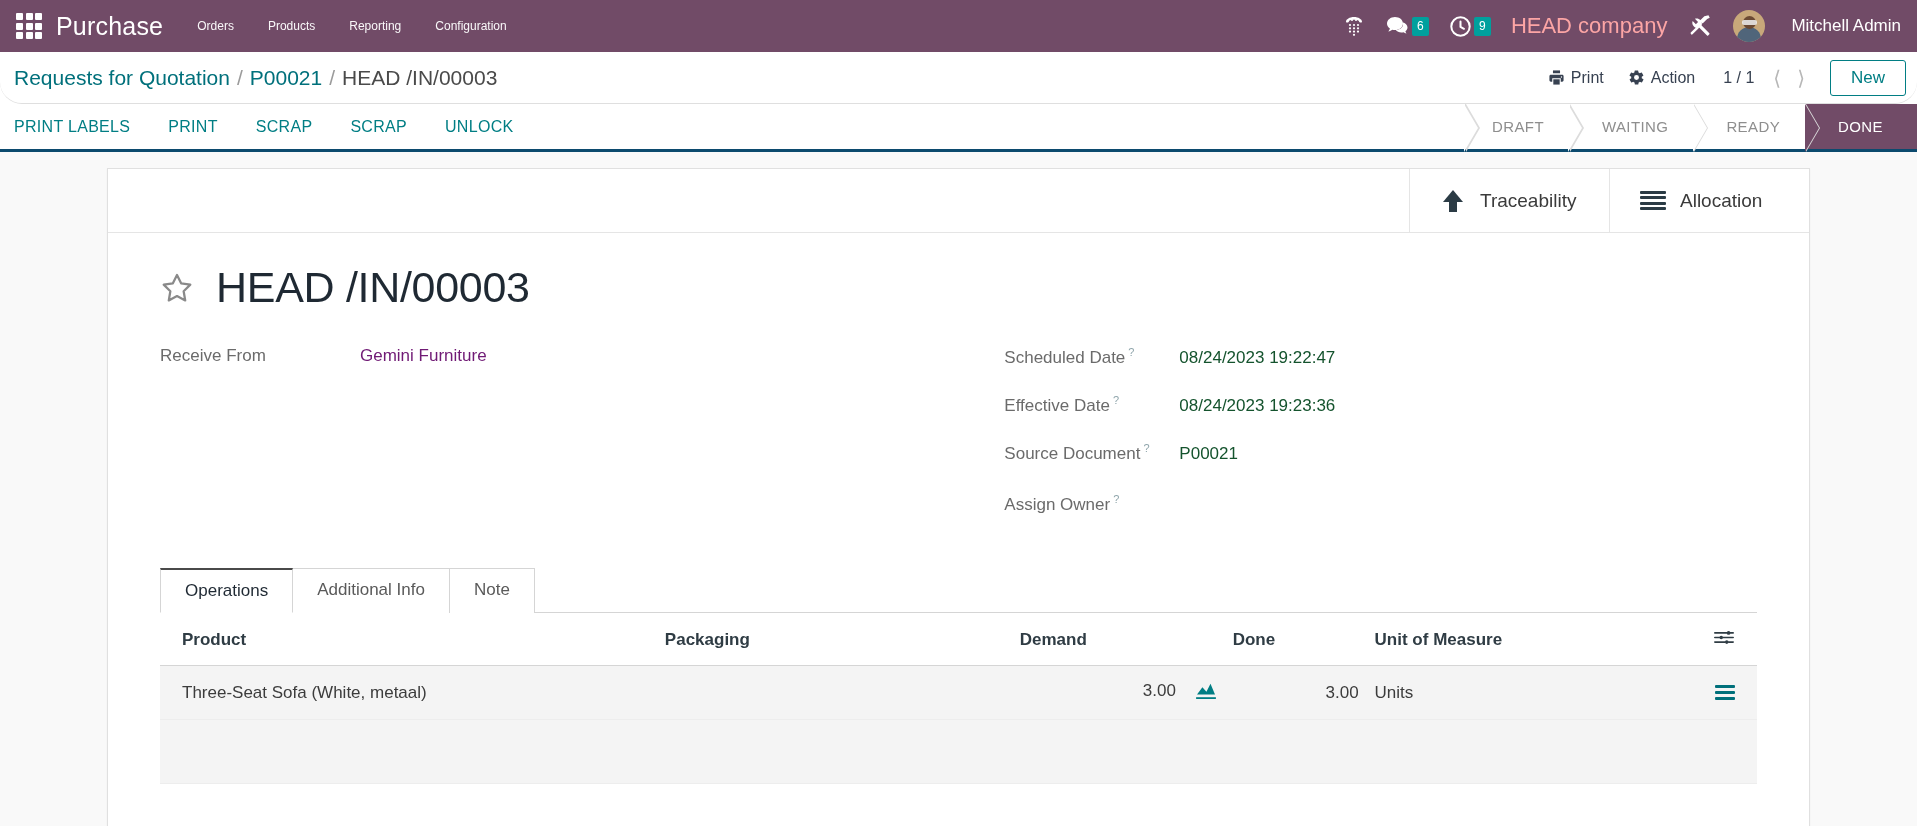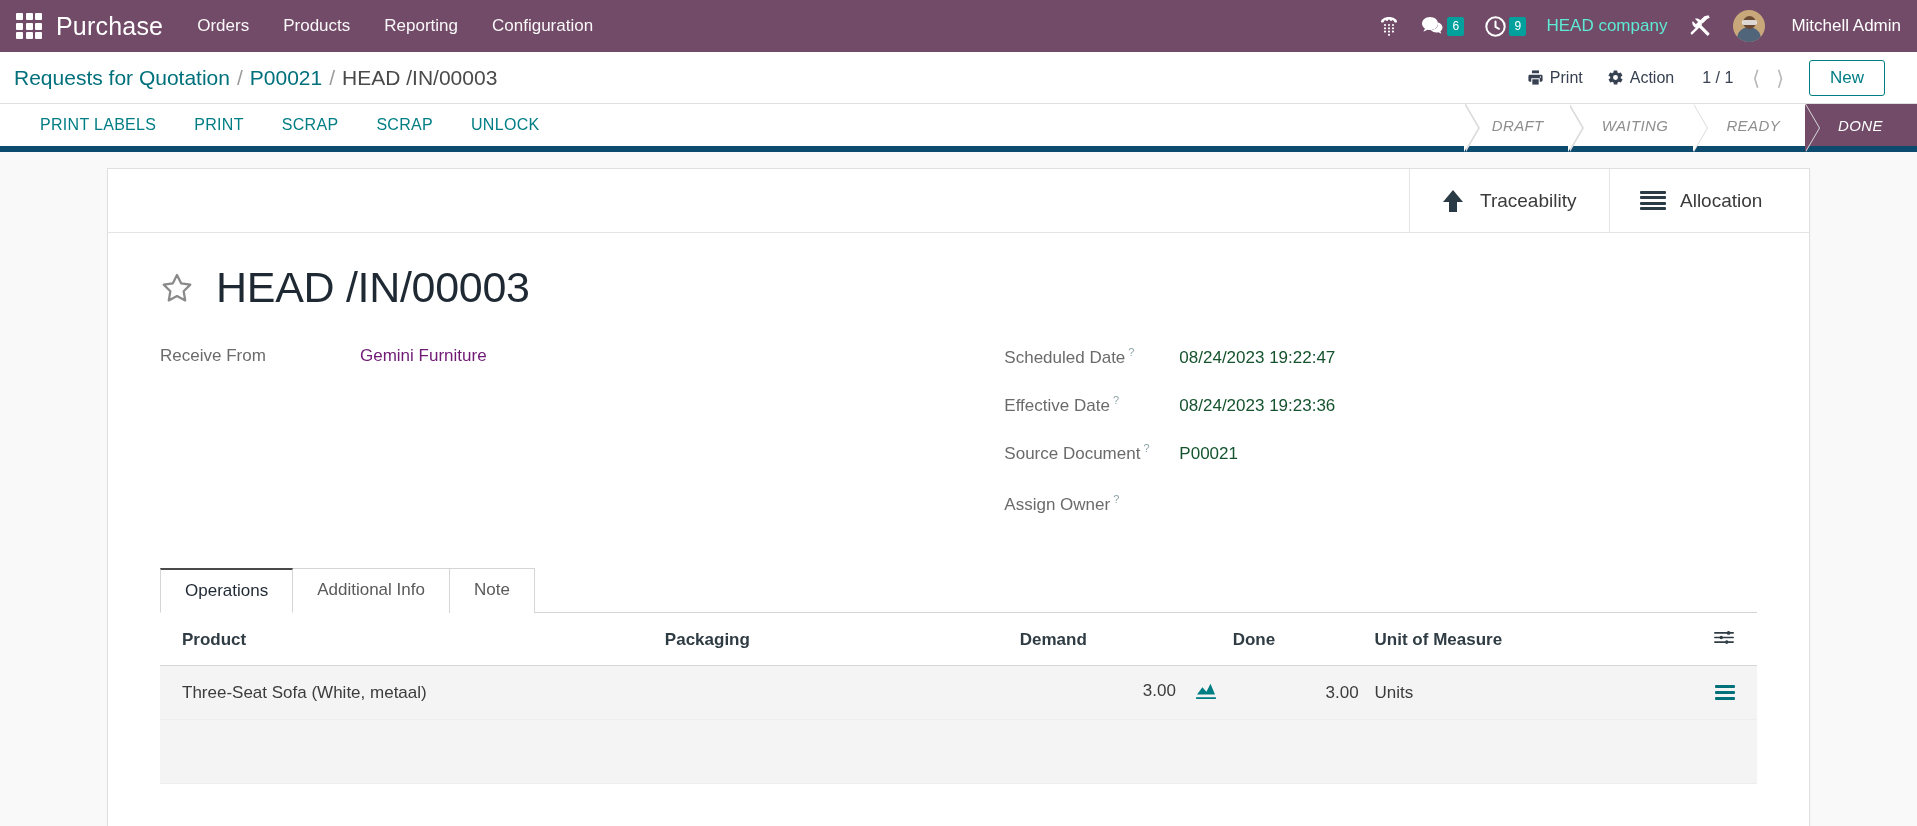--- a/index.html
+++ b/index.html
@@ -34,21 +34,21 @@
   .app-name {
     font-size: 25px;
     font-weight: 400;
     letter-spacing: .2px;
     margin-right: 34px;
     cursor: pointer;
     white-space: nowrap;
   }
   .nav-menu { display: flex; align-items: center; gap: 34px; }
   .nav-menu-item {
-    font-size: 17px;
+    font-size: 12px;
     color: #ffffff;
     cursor: pointer;
     white-space: nowrap;
     opacity: .96;
   }
   .navbar-right {
     margin-left: auto;
     display: flex;
     align-items: center;
     gap: 20px;
@@ -59,21 +59,21 @@
     color: #fff;
     font-size: 12px;
     line-height: 1;
     padding: 3px 5px 4px;
     border-radius: 2px;
     margin-left: 2px;
     min-width: 17px;
     text-align: center;
     font-weight: 400;
   }
-  .company-name { font-size: 17px; color: #5eead4; cursor: pointer; white-space: nowrap; }
+  .company-name { font-size: 22px; color: #fca5a5; cursor: pointer; white-space: nowrap; }
   .user-block { display: flex; align-items: center; gap: 26px; cursor: pointer; justify-content: flex-end; }
   .avatar {
     width: 32px; height: 32px; border-radius: 50%;
     background: #c8a87a;
     overflow: hidden;
     position: relative;
     flex: none;
   }
   .avatar .head {
     position: absolute; width: 13px; height: 13px; border-radius: 50%;
@@ -87,23 +87,24 @@
     position:absolute; width: 15px; height: 5px; border-radius:2px;
     background: rgba(240,240,240,.85); left: 8.5px; top: 10px;
   }
   .user-name { font-size: 17px; color: #fff; white-space: nowrap; }
 
   
   .cp-top {
     height: 52px;
     display: flex;
     align-items: center;
-    padding: 0 32px 0 14px;
+    padding: 0 11px 0 14px;
     background: #fff;
     border-bottom: 1px solid #dfdfdf;
+    border-radius: 22px;
   }
   .breadcrumb { display: flex; align-items: baseline; font-size: 21px; }
   .bc-link { color: #00707B; cursor: pointer; }
   .bc-sep { color: #9b9b9b; margin: 0 7px; }
   .bc-active { color: #4a4a4a; }
   .cp-right { margin-left: auto; display: flex; align-items: center; gap: 0; }
   .cp-btn {
     display: flex; align-items: center; gap: 6px;
     font-size: 16px; color: #374151;
     padding: 5px 12px; cursor: pointer;
@@ -128,22 +129,22 @@
     cursor: pointer;
     font-family: inherit;
   }
 
   
   .cp-bottom {
     height: 48px;
     display: flex;
     align-items: center;
     background: #fff;
-    border-bottom: 6px solid #0c4a6e;
-    padding-left: 38px;
+    border-bottom: 3px solid #0c4a6e;
+    padding-left: 12px;
     position: relative;
   }
   .act-btn {
     font-size: 16px;
     color: #017E84;
     letter-spacing: .3px;
     margin-right: 34px;
     cursor: pointer;
     background: none; border: none; font-family: inherit;
     padding: 4px 2px;
@@ -151,21 +152,20 @@
   .statusbar { margin-left: auto; display: flex; align-items: stretch; height: 100%; }
   .status-pill {
     position: relative;
     display: flex; align-items: center;
     padding: 0 26px 0 32px;
     font-size: 15px;
     color: #8e8e8e;
     letter-spacing: .4px;
     background: #fff;
     cursor: pointer;
-    font-style: italic;
   }
   .status-pill:first-child { border-left: 1px solid #dcdcdc; padding-left: 26px; }
   .status-pill::before {
     content: "";
     position: absolute; left: 0; top: 0;
     width: 0; height: 0;
     border-top: 24px solid transparent;
     border-bottom: 24px solid transparent;
     border-left: 14px solid #dcdcdc;
   }

